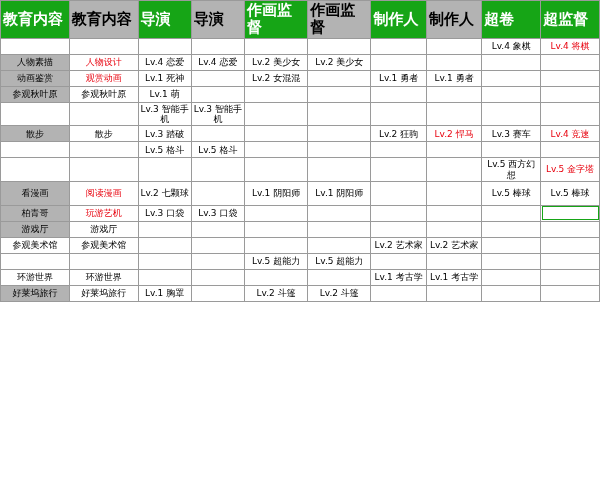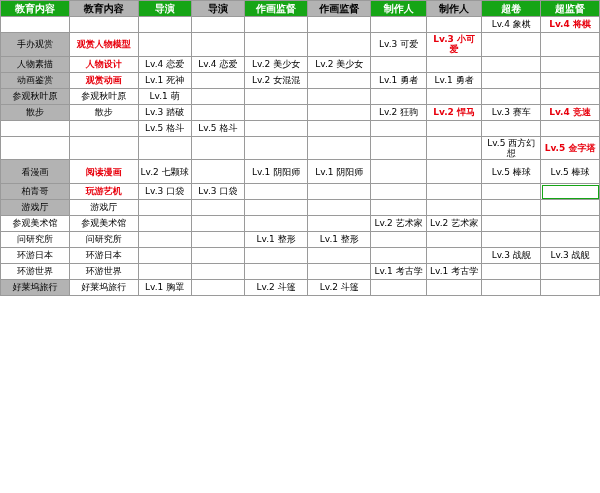--- a/index.html
+++ b/index.html
@@ -35,30 +35,30 @@
   col.c5{width:57px;}
   col.c6{width:50px;}
   col.c7{width:50px;}
   col.c8{width:53px;}
   col.c9{width:53px;}
 
   .hdr{
     background:#16a516;
     color:#ffffff;
     font-weight:bold;
-    text-align:center;
-    font-size:10px;
+    text-align:left;
+    font-size:15px;
     height:15px;
   }
   .hdr.gray{background:#b3b3b3;color:#000;}
   .hdr.green{background:#16a516;color:#fff;}
 
   td.gray{background:#b3b3b3;}
   td.white{background:#ffffff;}
-  .red{color:#e8000d;font-weight:bold;}
+  .red{color:#e8000d;}
   .redbg{background:#ff3b30;color:#ffffff;}
   .center{text-align:center;}
   .emptyfocus{outline:1px solid #16a516;outline-offset:-2px;}
 </style>
 </head>
 <body>
 
 <table class="grid">
   <colgroup>
     <col class="c0">
@@ -93,32 +93,20 @@
         <td class="white center"></td>
         <td class="white center"></td>
         <td class="white center"></td>
         <td class="white center"></td>
         <td class="white center"></td>
         <td class="white center"></td>
         <td class="white center">Lv.4 象棋</td>
         <td class="white center red">Lv.4 将棋</td>
       </tr>
       <tr>
-        <td class="gray center">手办观赏</td>
-        <td class="white center red">观赏人物模型</td>
-        <td class="white center"></td>
-        <td class="white center"></td>
-        <td class="white center"></td>
-        <td class="white center"></td>
-        <td class="white center">Lv.3 可爱</td>
-        <td class="white center red">Lv.3 小可爱</td>
-        <td class="white center"></td>
-        <td class="white center"></td>
-      </tr>
-      <tr>
         <td class="gray center">人物素描</td>
         <td class="white center red">人物设计</td>
         <td class="white center">Lv.4 恋爱</td>
         <td class="white center">Lv.4 恋爱</td>
         <td class="white center">Lv.2 美少女</td>
         <td class="white center">Lv.2 美少女</td>
         <td class="white center"></td>
         <td class="white center"></td>
         <td class="white center"></td>
         <td class="white center"></td>
@@ -141,20 +129,32 @@
         <td class="white center">Lv.1 萌</td>
         <td class="white center redbg">Lv.1 萌物</td>
         <td class="white center"></td>
         <td class="white center"></td>
         <td class="white center"></td>
         <td class="white center"></td>
         <td class="white center"></td>
         <td class="white center"></td>
       </tr>
       <tr>
+        <td class="white center"></td>
+        <td class="white center"></td>
+        <td class="white center">Lv.3 智能手机</td>
+        <td class="white center">Lv.3 智能手机</td>
+        <td class="white center"></td>
+        <td class="white center"></td>
+        <td class="white center"></td>
+        <td class="white center"></td>
+        <td class="white center"></td>
+        <td class="white center"></td>
+      </tr>
+      <tr>
         <td class="gray center">散步</td>
         <td class="white center">散步</td>
         <td class="white center">Lv.3 踏破</td>
         <td class="white center redbg">Lv.4 竞骑</td>
         <td class="white center"></td>
         <td class="white center"></td>
         <td class="white center">Lv.2 狂驹</td>
         <td class="white center red">Lv.2 悍马</td>
         <td class="white center">Lv.3 赛车</td>
         <td class="white center red">Lv.4 竞速</td>
@@ -225,42 +225,30 @@
         <td class="white center"></td>
         <td class="white center"></td>
         <td class="white center"></td>
         <td class="white center"></td>
         <td class="white center">Lv.2 艺术家</td>
         <td class="white center">Lv.2 艺术家</td>
         <td class="white center"></td>
         <td class="white center"></td>
       </tr>
       <tr>
-        <td class="white center">问研究所</td>
-        <td class="white center">问研究所</td>
-        <td class="white center"></td>
-        <td class="white center"></td>
-        <td class="white center">Lv.1 整形</td>
-        <td class="white center">Lv.1 整形</td>
-        <td class="white center"></td>
-        <td class="white center"></td>
-        <td class="white center"></td>
-        <td class="white center"></td>
-      </tr>
-      <tr>
-        <td class="white center">环游日本</td>
-        <td class="white center">环游日本</td>
-        <td class="white center"></td>
-        <td class="white center"></td>
-        <td class="white center"></td>
-        <td class="white center"></td>
-        <td class="white center"></td>
-        <td class="white center"></td>
-        <td class="white center">Lv.3 战舰</td>
-        <td class="white center">Lv.3 战舰</td>
+        <td class="white center"></td>
+        <td class="white center"></td>
+        <td class="white center"></td>
+        <td class="white center"></td>
+        <td class="white center">Lv.5 超能力</td>
+        <td class="white center">Lv.5 超能力</td>
+        <td class="white center"></td>
+        <td class="white center"></td>
+        <td class="white center"></td>
+        <td class="white center"></td>
       </tr>
       <tr>
         <td class="white center">环游世界</td>
         <td class="white center">环游世界</td>
         <td class="white center"></td>
         <td class="white center"></td>
         <td class="white center"></td>
         <td class="white center"></td>
         <td class="white center">Lv.1 考古学</td>
         <td class="white center">Lv.1 考古学</td>

